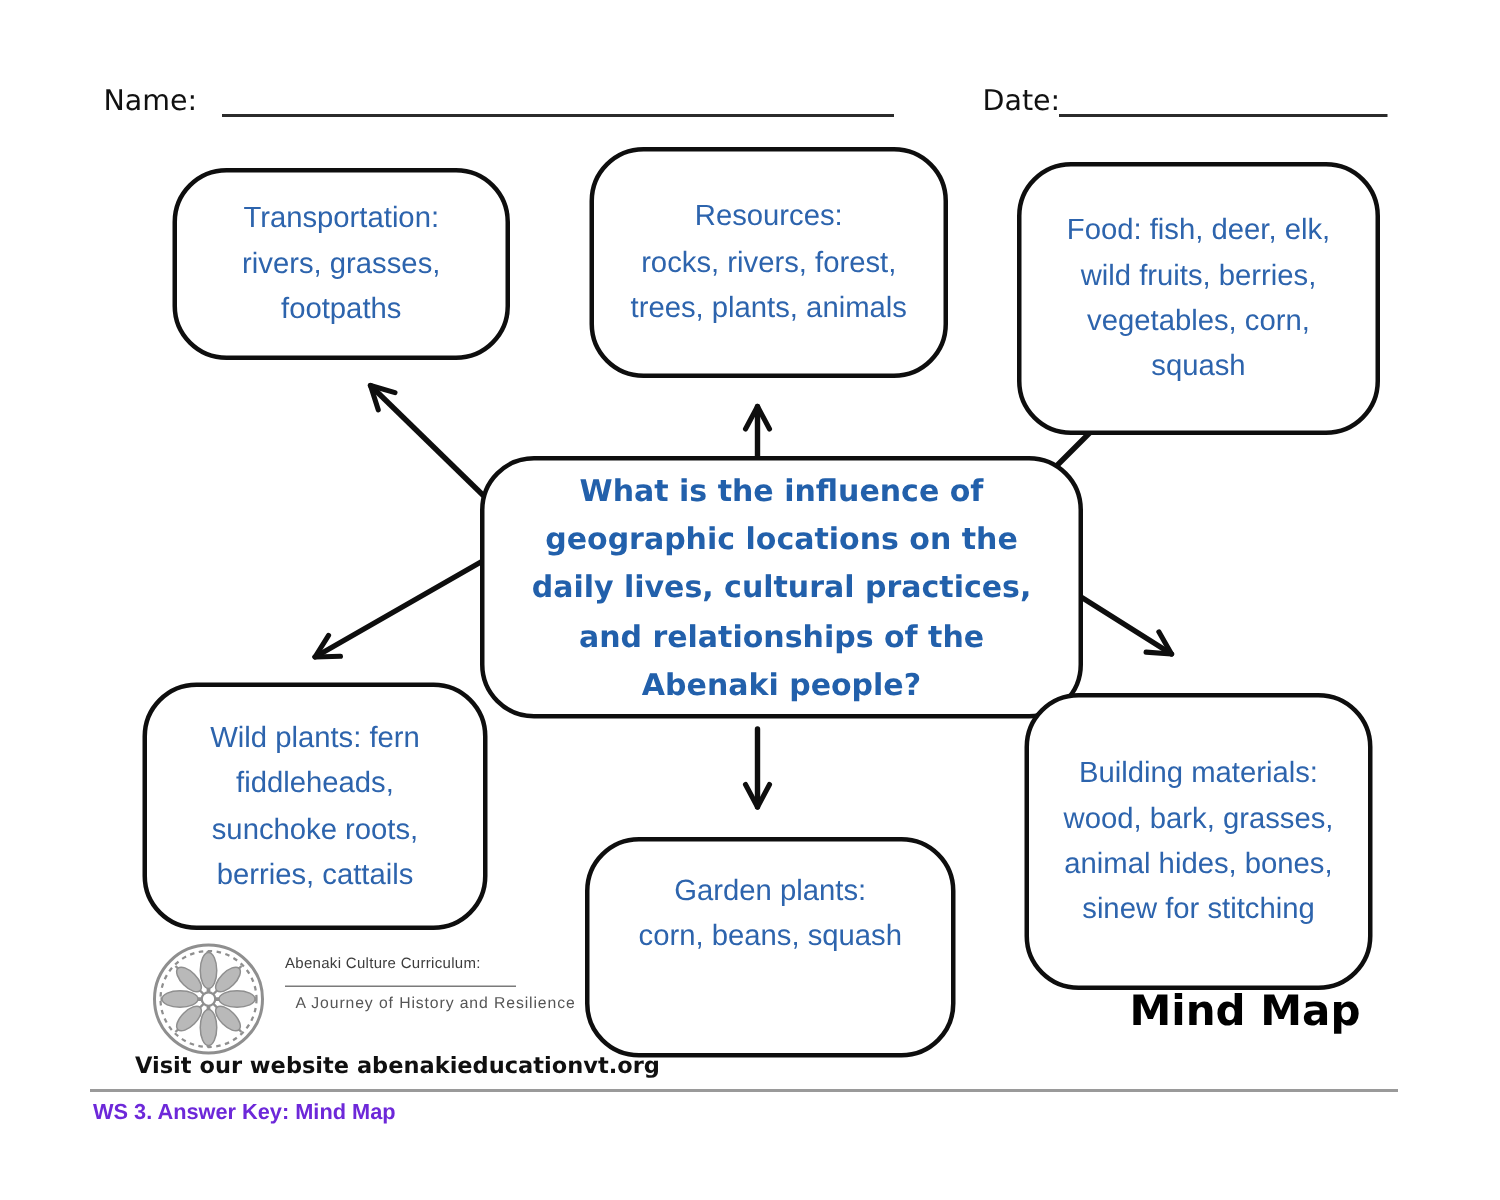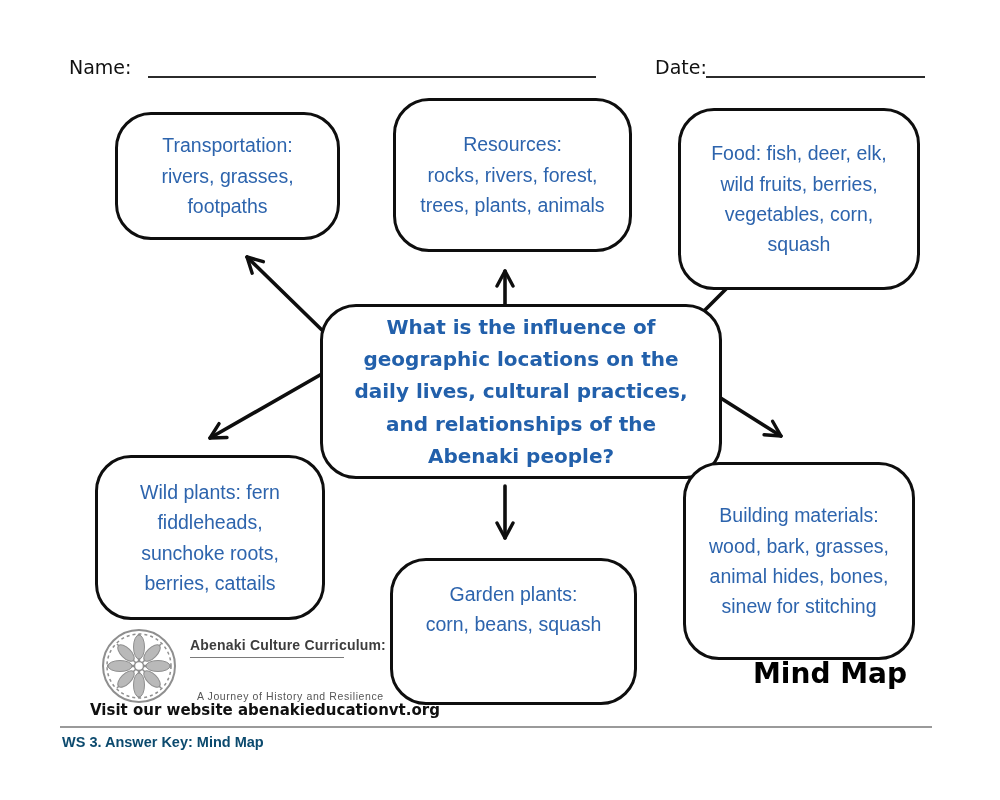--- a/index.html
+++ b/index.html
@@ -48,36 +48,36 @@
   }
   .node-garden { align-items: flex-start; }
   .node-garden .node-text { padding-top: 18px; }
 
   
   #arrow-layer { position: absolute; left: 0; top: 0; z-index: 1; }
 
   
   .logo-title {
     font-family: "Liberation Sans", sans-serif;
-    font-weight: bold; font-size: 14px; color: #3d3d3d;
+    font-weight: normal; font-size: 10px; color: #3d3d3d;
     letter-spacing: 0.2px;
   }
   .logo-divider { border-bottom: 1.5px solid #7a7a7a; }
   .logo-subtitle {
     font-family: "Liberation Sans", sans-serif;
     font-size: 10.5px; color: #555; letter-spacing: 0.6px;
   }
   .website-line {
     font-family: "DejaVu Sans", sans-serif;
     font-size: 15px; color: #101010; font-weight: bold;
   }
   .footer-divider { border-top: 2px solid #9a9a9a; }
   .ws-label {
     font-family: "Liberation Sans", sans-serif;
-    font-weight: bold; font-size: 14.5px; color: #0c4a6e;
+    font-weight: bold; font-size: 14.5px; color: #6d28d9;
   }
   .map-title {
     font-family: "DejaVu Sans", sans-serif;
     font-weight: bold; font-size: 28px; color: #000;
   }
 </style>
 </head>
 <body>
 
 <span class="abs hdr-label" style="left:69px; top:56px;">Name:</span>
@@ -169,21 +169,21 @@
       <ellipse cx="53" cy="53" rx="5" ry="10.5" transform="rotate(-45 53 53)"></ellipse>
       <ellipse cx="53" cy="27" rx="5" ry="10.5" transform="rotate(45 53 27)"></ellipse>
       <ellipse cx="27" cy="53" rx="5" ry="10.5" transform="rotate(45 27 53)"></ellipse>
     </g>
     <circle cx="40" cy="40" r="4.5" fill="#ffffff" stroke-width="1.5"></circle>
   </g>
 </svg>
 
 <span class="abs logo-title" style="left:190px; top:637px;">Abenaki Culture Curriculum:</span>
 <div class="abs logo-divider" style="left:190px; top:657px; width:154px;"></div>
-<span class="abs logo-subtitle" style="left:197px; top:690px;">A Journey of History and Resilience</span>
+<span class="abs logo-subtitle" style="left:197px; top:663px;">A Journey of History and Resilience</span>
 
 <span class="abs website-line" style="left:90px; top:701px;">Visit our website abenakieducationvt.org</span>
 
 <span class="abs map-title" style="left:741px; top:657px;margin-left:12px;">Mind Map</span>
 
 <div class="abs footer-divider" style="left:60px; top:726px; width:872px;"></div>
 
 <span class="abs ws-label" style="left:62px; top:734px;">WS 3. Answer Key: Mind Map</span>
 
 </body></html>

